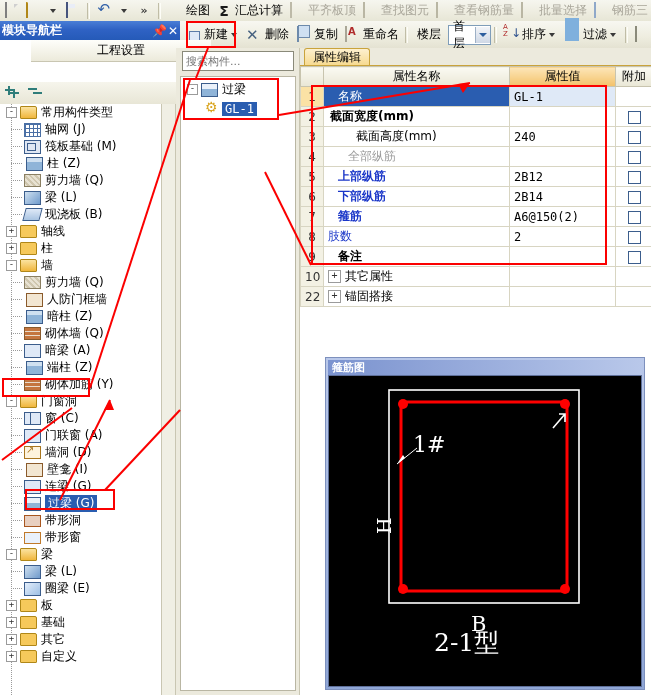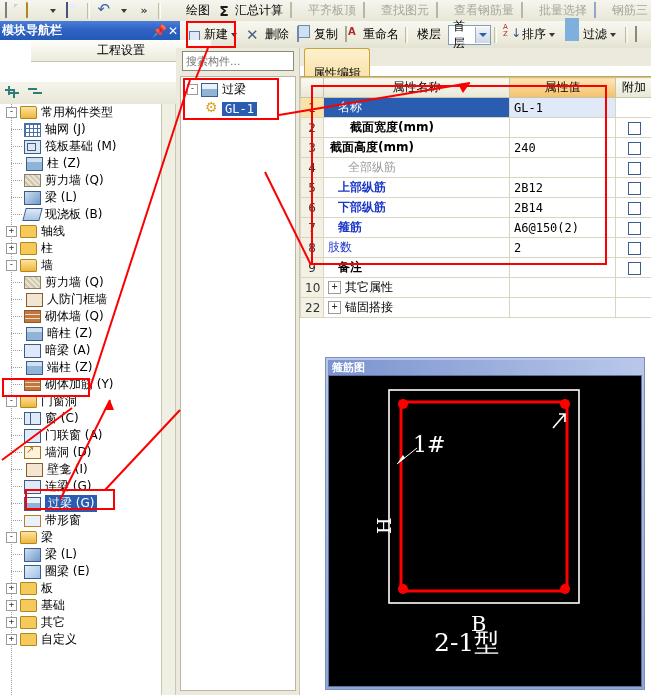--- a/index.html
+++ b/index.html
@@ -202,27 +202,27 @@
   }
   .ti-gear{width:13px;height:13px;flex:0 0 13px;margin-right:4px;position:relative;}
   .ti-gear:before{content:"\2699";position:absolute;left:0;top:-3px;font-size:14px;color:#d9a520;}
 
   
   .prop-tabstrip {
     position:absolute;left:300px;top:48px;width:351px;height:18px;
     background:#eceadd;
   }
   .prop-tab {
-    position:absolute;left:4px;top:0px;height:17px;padding:16px 8px;
+    position:absolute;left:4px;top:0px;height:17px;padding:0 8px;
     background:linear-gradient(to bottom,#fdf0cf,#f6d98d);
     border:1px solid #c9a33c;border-bottom:none;border-radius:3px 3px 0 0;
     font-size:12px;color:#000;display:flex;align-items:center;
   }
   .prop-panel {
-    position:absolute;left:300px;top:76px;width:351px;height:242px;
+    position:absolute;left:300px;top:65px;width:351px;height:242px;
     background:#fff;box-sizing:border-box;border-top:1px solid #c9a33c;
   }
   table.prop { border-collapse:collapse; width:348px; table-layout:fixed;}
   table.prop th {
     height:19px; font-size:12px; font-weight:normal;
     border:1px solid #c8c4ae; background:linear-gradient(to bottom,#fbfaf2,#e9e7d6);
     padding:0;
   }
   table.prop th.val { background:linear-gradient(to bottom,#fde6b8,#f3c169); }
   table.prop td {
@@ -444,27 +444,27 @@
         <span class="ti ti-shear"></span>
         <span class="tlabel">剪力墙 (Q)</span>
       </div>
       <div class="trow ind1">
         <span class="guide2" style="left: 11px;"></span>
         <span class="ti ti-niche"></span>
         <span class="tlabel">人防门框墙</span>
       </div>
       <div class="trow ind1">
         <span class="guide2" style="left: 11px;"></span>
+        <span class="ti ti-col"></span>
+        <span class="tlabel">暗柱 (Z)</span>
+      </div>
+      <div class="trow ind1">
+        <span class="guide2" style="left: 11px;"></span>
         <span class="ti ti-brick"></span>
         <span class="tlabel">砌体墙 (Q)</span>
-      </div>
-      <div class="trow ind1">
-        <span class="guide2" style="left: 11px;"></span>
-        <span class="ti ti-col"></span>
-        <span class="tlabel">暗柱 (Z)</span>
       </div>
       <div class="trow ind1">
         <span class="guide2" style="left: 11px;"></span>
         <span class="ti ti-lianliang"></span>
         <span class="tlabel">暗梁 (A)</span>
       </div>
       <div class="trow ind1">
         <span class="guide2" style="left: 11px;"></span>
         <span class="ti ti-col"></span>
         <span class="tlabel">端柱 (Z)</span>
@@ -501,20 +501,25 @@
       </div>
       <div class="trow ind1">
         <span class="guide2" style="left: 11px;"></span>
         <span class="ti ti-lianliang"></span>
         <span class="tlabel">连梁 (G)</span>
       </div>
       <div class="trow ind1">
         <span class="guide2" style="left: 11px;"></span>
         <span class="ti ti-guoliang"></span>
         <span class="tlabel sel">过梁 (G)</span>
+      </div>
+      <div class="trow ind1">
+        <span class="guide2" style="left: 11px;"></span>
+        <span class="ti ti-striphole"></span>
+        <span class="tlabel">带形洞</span>
       </div>
       <div class="trow ind1">
         <span class="guide2" style="left: 11px;"></span>
         <span class="ti ti-stripwin"></span>
         <span class="tlabel">带形窗</span>
       </div>
       <div class="trow ind0">
         <span class="exp">-</span>
         <span class="ti ti-folder-open"></span>
         <span class="tlabel">梁</span>
@@ -585,27 +590,27 @@
       </thead>
       <tbody id="prop-body">
           <tr>
             <td class="num hl">1</td>
             <td class="name selname" style="padding-left: 14px;">名称</td>
             <td class="valcell selval">GL-1</td>
             <td class="addcell"></td>
           </tr>
           <tr>
             <td class="num">2</td>
-            <td class="name" style="font-weight: bold; padding-left: 26px;">截面宽度(mm)</td>
+            <td class="name" style="font-weight: bold; padding-left: 6px;">截面宽度(mm)</td>
             <td class="valcell"></td>
             <td class="addcell"><span class="cbx"></span></td>
           </tr>
           <tr>
             <td class="num">3</td>
-            <td class="name" style="font-weight: bold; padding-left: 6px;">截面高度(mm)</td>
+            <td class="name" style="font-weight: normal; padding-left: 32px;">截面高度(mm)</td>
             <td class="valcell">240</td>
             <td class="addcell"><span class="cbx"></span></td>
           </tr>
           <tr>
             <td class="num">4</td>
             <td class="name gray" style="padding-left: 24px;">全部纵筋</td>
             <td class="valcell"></td>
             <td class="addcell"><span class="cbx"></span></td>
           </tr>
           <tr>

